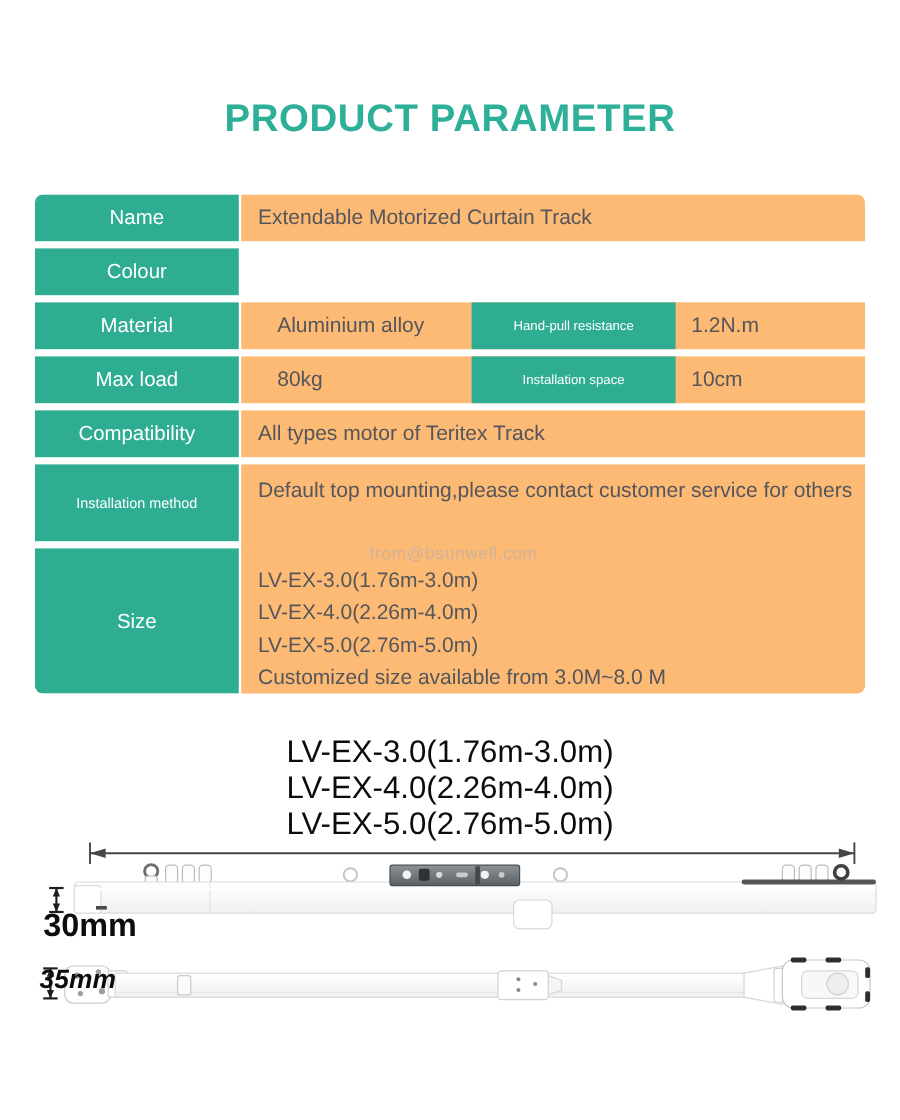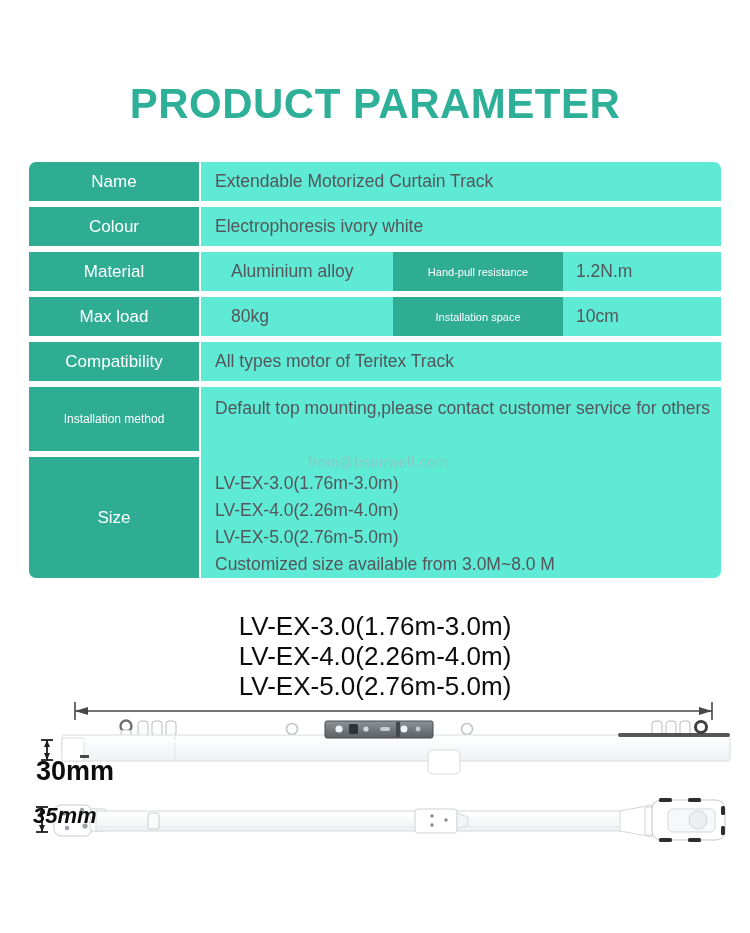--- a/index.html
+++ b/index.html
@@ -3,37 +3,37 @@
 <meta charset="utf-8">
 <style>
   html,body{margin:0;padding:0;}
   body{
     width:750px;height:933px;position:relative;background:#ffffff;
     font-family:"Liberation Sans","DejaVu Sans",sans-serif;overflow:hidden;
   }
   
   .page-title{
     position:absolute;top:80px;left:0;width:750px;text-align:center;
-    font-size:42px;font-weight:700;color:#2eb098;letter-spacing:.5px;
+    font-size:32px;font-weight:700;color:#2eb098;letter-spacing:.5px;
   }
   
   .param-table{
     position:absolute;left:29px;top:162px;width:692px;
     border-radius:7px;overflow:hidden;
   }
   .prow{display:flex;margin-bottom:6px;}
   .prow:last-child{margin-bottom:0;}
   .pcell-label{
     flex:0 0 170px;background:#2ead93;color:#ffffff;
     display:flex;align-items:center;justify-content:center;
     font-size:17px;text-align:center;margin-right:2px;
   }
   .pcell-label.small{font-size:12px;}
   .pcell-value{
-    flex:1;background:#5eead4;color:#54565b;font-size:17.5px;
+    flex:1;background:#fdba74;color:#54565b;font-size:17.5px;
     display:flex;align-items:center;padding-left:14px;
   }
   .h40{height:39px;}
   .h66{height:64px;}
   .h122{height:121px;}
   .split-value{padding-left:16px;}
   .split-value .v-first{
     flex:0 0 162px;padding-left:14px;display:flex;align-items:center;height:100%;
   }
   .inner-label{
@@ -69,21 +69,20 @@
 
 <div class="param-table">
 
   <div class="prow h40">
     <div class="pcell-label h40">Name</div>
     <div class="pcell-value h40">Extendable Motorized Curtain Track</div>
   </div>
 
   <div class="prow h40">
     <div class="pcell-label h40">Colour</div>
-    <div class="pcell-value h40">Electrophoresis ivory white</div>
   </div>
 
   <div class="prow h40">
     <div class="pcell-label h40">Material</div>
     <div class="pcell-value split-value h40">
       <span class="v-first">Aluminium alloy</span>
       <span class="inner-label">Hand-pull resistance</span>
       <span class="v-second">1.2N.m</span>
     </div>
   </div>

